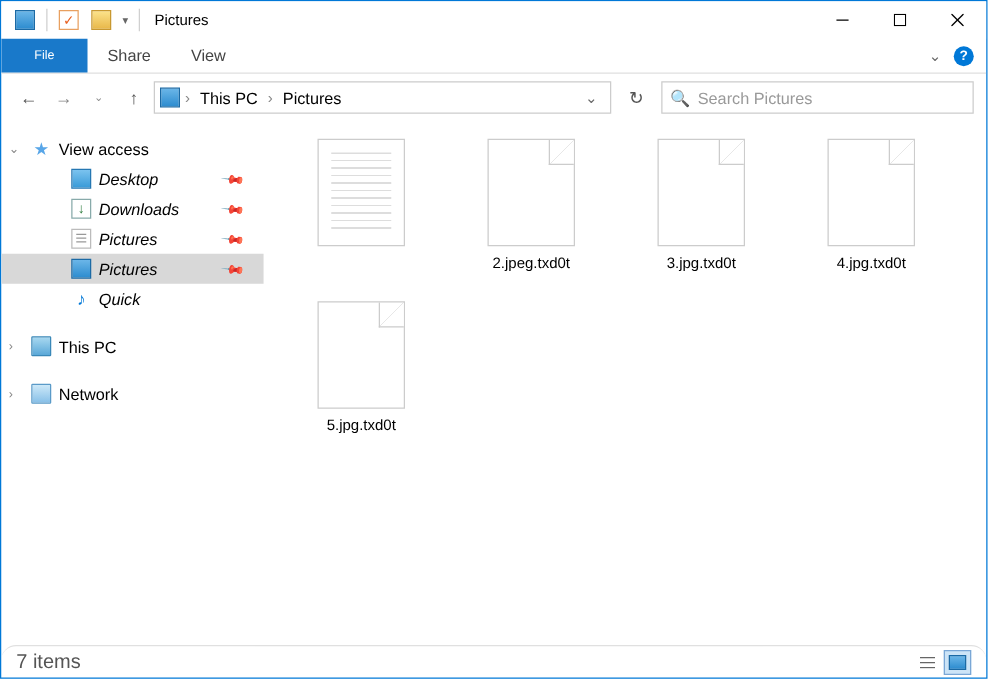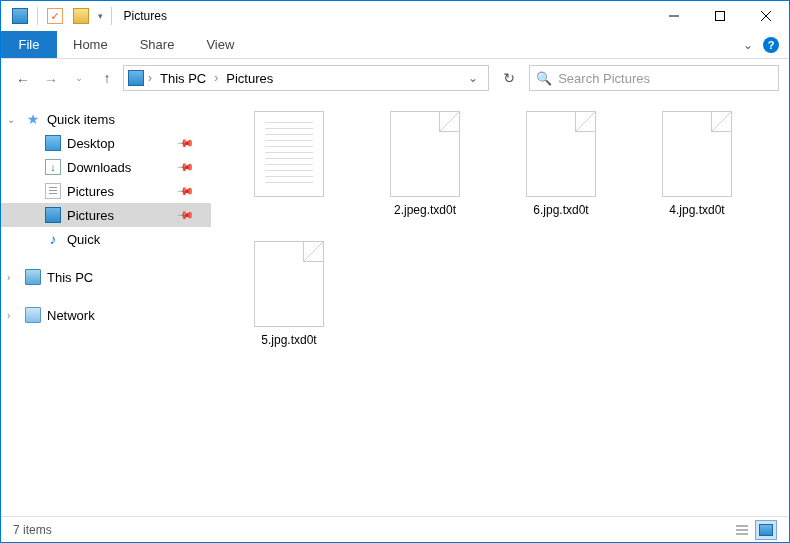--- a/index.html
+++ b/index.html
@@ -7,21 +7,21 @@
 
 .titlebar { height: 30px; background: #fff; display: flex; align-items: center; padding-left: 8px; }
 .titlebar .qat { display: flex; align-items: center; gap: 4px; }
 .titlebar .qat-icon { width: 22px; height: 22px; display: flex; align-items: center; justify-content: center; border: 1px solid transparent; }
 .titlebar .qat-sep { width: 1px; height: 18px; background: #d0d0d0; margin: 0 2px; }
 .titlebar .title { margin-left: 10px; font-size: 12px; }
 .titlebar .wincontrols { margin-left: auto; display: flex; }
 .titlebar .wincontrols .btn { width: 46px; height: 30px; display: flex; align-items: center; justify-content: center; font-size: 14px; }
 
 .ribbon { height: 28px; display: flex; align-items: stretch; border-bottom: 1px solid #e0e0e0; }
-.ribbon .file { width: 56px; background: #1979ca; color: #fff; display: flex; align-items: center; justify-content: center; font-size: 13px; }
+.ribbon .file { width: 69px; background: #1979ca; color: #fff; display: flex; align-items: center; justify-content: center; font-size: 10px; }
 .ribbon .tab { padding: 0 16px; display: flex; align-items: center; font-size: 13px; color: #444; }
 .ribbon .rt { margin-left: auto; display: flex; align-items: center; padding-right: 10px; gap: 10px; }
 .ribbon .chev { font-size: 12px; color: #666; }
 .ribbon .help { width: 16px; height: 16px; border-radius: 50%; background: #0078d7; color: #fff; display: flex; align-items: center; justify-content: center; font-size: 11px; font-weight: bold; }
 
 .navbar { height: 38px; display: flex; align-items: center; padding: 4px 10px; gap: 4px; }
 .nav-btn { width: 24px; height: 24px; display: flex; align-items: center; justify-content: center; color: #888; font-size: 14px; }
 .nav-btn.active { color: #555; }
 .addressbar { flex: 1; height: 26px; border: 1px solid #ccc; display: flex; align-items: center; padding: 0 4px; gap: 2px; }
 .addressbar .crumb { padding: 0 4px; font-size: 13px; }
@@ -29,32 +29,32 @@
 .addressbar .dd { margin-left: auto; color: #666; padding: 0 6px; }
 .refresh { width: 28px; height: 26px; border: 1px solid transparent; display: flex; align-items: center; justify-content: center; color: #555; font-size: 14px; margin: 0 2px; }
 .searchbox { width: 250px; height: 26px; border: 1px solid #ccc; display: flex; align-items: center; padding: 0 6px; color: #999; font-size: 13px; gap: 6px; }
 
 .body { display: flex; height: 419px; }
 .sidebar { width: 210px; padding: 10px 0; overflow: hidden; }
 .tree-item { display: flex; align-items: center; height: 24px; padding-left: 24px; gap: 6px; font-size: 13px; position: relative; }
 .tree-item.sel { background: #d8d8d8; }
 .tree-item .exp { position: absolute; left: 6px; color: #888; font-size: 10px; }
 .tree-item .pin { margin-left: auto; margin-right: 18px; color: #999; font-size: 11px; transform: rotate(45deg); }
-.tree-item.sub { padding-left: 44px; }
+.tree-item.sub { padding-left: 56px; font-style: italic; }
 .tree-sep { height: 14px; }
 .ico16 { width: 16px; height: 16px; display: inline-flex; align-items: center; justify-content: center; }
 
 .content { flex: 1; padding: 10px 0 0 10px; display: flex; flex-wrap: wrap; align-content: flex-start; gap: 0; }
 .file-item { width: 136px; height: 130px; display: flex; flex-direction: column; align-items: center; justify-content: flex-start; padding-top: 4px; text-align: center; font-size: 12px; }
 .file-icon { width: 70px; height: 86px; background: #fff; border: 1px solid #ccc; position: relative; margin-bottom: 6px; }
 .file-icon.txt::before { content: ""; position: absolute; top: 10px; left: 10px; right: 10px; bottom: 10px; background: repeating-linear-gradient(#ddd, #ddd 1px, transparent 1px, transparent 6px); }
 .file-icon .fold { position: absolute; top: 0; right: 0; width: 20px; height: 20px; background: linear-gradient(135deg, transparent 49%, #ccc 50%, #fff 51%); border-left: 1px solid #ccc; border-bottom: 1px solid #ccc; }
 .file-label { line-height: 1.3; max-width: 120px; word-wrap: break-word; }
 
-.statusbar { height: 26px; border-top: 1px solid #e0e0e0; display: flex; align-items: center; padding: 0 12px; font-size: 12px; color: #555; }
+.statusbar { height: 26px; border-top: 1px solid #e0e0e0; display: flex; align-items: center; padding: 0 12px; font-size: 16px; color: #555; border-radius: 12px; }
 .statusbar .view-btns { margin-left: auto; display: flex; gap: 2px; }
 .statusbar .vbtn { width: 22px; height: 20px; border: 1px solid transparent; display: flex; align-items: center; justify-content: center; }
 .statusbar .vbtn.active { border-color: #7aa7d6; background: #cce4f7; }
 
 .pic-ico { background: linear-gradient(#6bb6e8, #2d8ccf); border: 1px solid #1b6aa5; }
 .desk-ico { background: linear-gradient(#7bc3ef, #3a9bd8); border: 1px solid #2577b2; }
 .dl-ico { background: #fff; border: 1px solid #8aa; display:flex; align-items:center; justify-content:center; color:#2a7a3a; font-size:11px; font-weight:bold; }
 .doc-ico { background: #fff; border: 1px solid #bbb; position:relative; }
 .doc-ico::after { content:""; position:absolute; top:3px; left:3px; right:3px; height:1px; background:#999; box-shadow: 0 3px #999, 0 6px #999; }
 .music-ico { color: #0078d7; font-size: 14px; }
@@ -101,21 +101,20 @@
         <svg width="10" height="10">
           <line x1="0" y1="0" x2="10" y2="10" stroke="#000"></line>
           <line x1="10" y1="0" x2="0" y2="10" stroke="#000"></line>
         </svg>
       </div>
   </div>
 </div>
 
 <div class="ribbon">
   <div class="file">File</div>
-  <div class="tab">Home</div>
   <div class="tab">Share</div>
   <div class="tab">View</div>
   <div class="rt">
     <span class="chev">⌄</span>
     <span class="help">?</span>
   </div>
 </div>
 
 <div class="navbar">
   <div class="nav-btn active">←</div>
@@ -135,21 +134,21 @@
     <span>🔍</span>
     <span>Search Pictures</span>
   </div>
 </div>
 
 <div class="body">
   <div class="sidebar">
     <div class="tree-item">
       <span class="exp">⌄</span>
       <span class="ico16 star-ico">★</span>
-      <span>Quick items</span>
+      <span>View access</span>
     </div>
     <div class="tree-item sub">
       <span class="ico16 desk-ico"></span>
       <span>Desktop</span>
       <span class="pin">📌</span>
     </div>
     <div class="tree-item sub">
       <span class="ico16 dl-ico">↓</span>
       <span>Downloads</span>
       <span class="pin">📌</span>
@@ -189,21 +188,21 @@
       <div class="file-item">
         <div class="file-icon blank">
           <div class="fold"></div>
         </div>
         <div class="file-label">2.jpeg.txd0t</div>
       </div>
       <div class="file-item">
         <div class="file-icon blank">
           <div class="fold"></div>
         </div>
-        <div class="file-label">6.jpg.txd0t</div>
+        <div class="file-label">3.jpg.txd0t</div>
       </div>
       <div class="file-item">
         <div class="file-icon blank">
           <div class="fold"></div>
         </div>
         <div class="file-label">4.jpg.txd0t</div>
       </div>
       <div class="file-item">
         <div class="file-icon blank">
           <div class="fold"></div>

